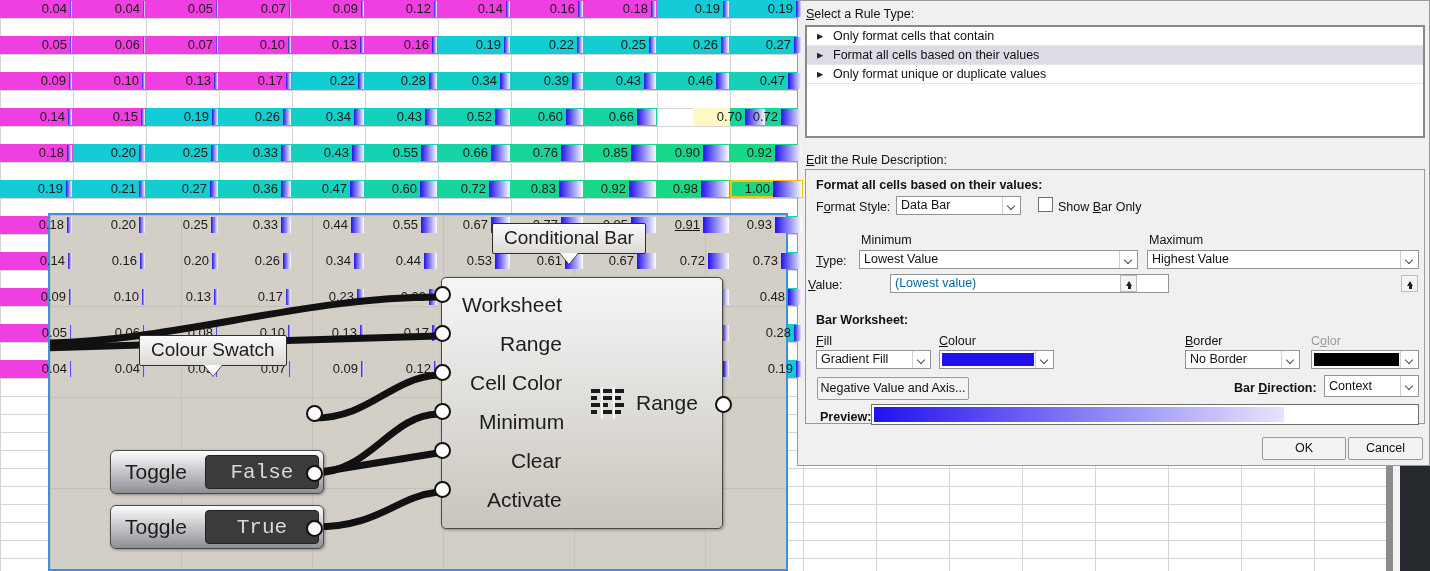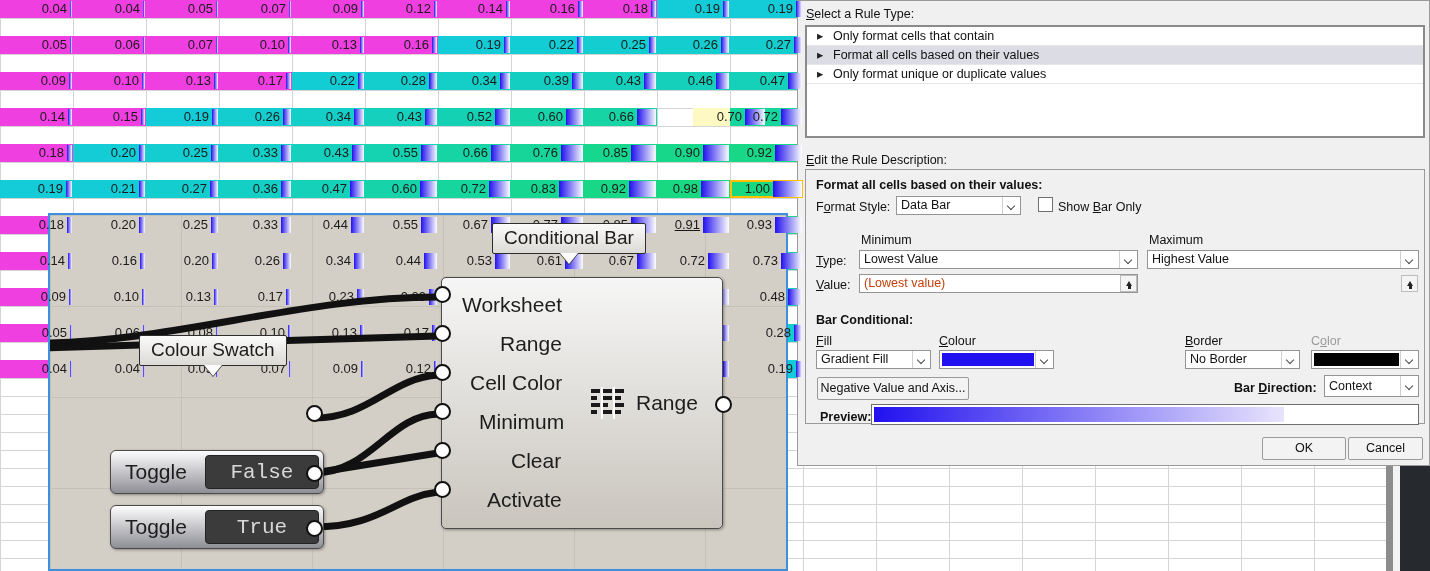--- a/index.html
+++ b/index.html
@@ -72,21 +72,21 @@
         border-bottom:1px solid #e6e6e6;color:#111;white-space:nowrap;}
   .rule.sel{background:#dcdce4;}
   .rule .ar{display:inline-block;width:16px;color:#222;}
 
   #editBox{position:absolute;left:7px;top:168px;width:620px;height:255px;
            background:#f0f0f0;border:1px solid #9a9a9a;box-sizing:border-box;}
 
   .fld{position:absolute;box-sizing:border-box;background:#fff;
        border:1px solid #949494;height:19px;font-size:12.5px;color:#111;
        line-height:17px;padding-left:4px;}
-  .fld.ph{color:#c2410c;background:#fff;}
+  .fld.ph{color:#0369a1;background:#fff;margin-left:31px;}
   .drop{position:absolute;box-sizing:border-box;background:#fff;
         border:1px solid #949494;height:19px;}
   .drop .txt{position:absolute;left:4px;top:0;line-height:17px;font-size:12.5px;color:#111;
        white-space:nowrap;}
   .drop .arw{position:absolute;right:0;top:0;width:17px;height:17px;
         background:#fff;border-left:1px solid #cfcfcf;}
   .chev{position:absolute;left:50%;top:50%;width:7px;height:4px;margin-left:-4px;margin-top:-3px;}
   .chev:before{content:"";position:absolute;left:0;top:0;width:5px;height:5px;
         border-left:1px solid #4a4a4a;border-bottom:1px solid #4a4a4a;
         transform:rotate(-45deg);}
@@ -820,30 +820,30 @@
           <span class="chev"></span>
         </div>
     </div>
     <div class="drop" style="left:53px;top:80px;width:279px;">
       <div class="txt">Lowest Value</div>
       <div class="arw">
           <span class="chev"></span>
         </div>
     </div>
 
-    <div class="sec-label" style="left:10px;top:108px;"><u>V</u>alue:</div>
+    <div class="sec-label" style="left:2px;top:108px;"><u>V</u>alue:</div>
     <div class="fld ph" style="left:53px;top:104px;width:279px;">(Lowest value)</div>
     <div class="spin" style="left:314px;top:105px;">
         <span class="stem"></span>
       </div>
     <div class="spin" style="left:595px;top:105px;">
         <span class="stem"></span>
       </div>
 
-    <div class="sec-label bold" style="left:10px;top:143px;">Bar Conditional:</div>
+    <div class="sec-label bold" style="left:10px;top:143px;">Bar Worksheet:</div>
 
     <div class="sec-label" style="left:10px;top:164px;"><u>F</u>ill</div>
     <div class="drop" style="left:10px;top:180px;width:115px;">
       <div class="txt">Gradient Fill</div>
       <div class="arw">
           <span class="chev"></span>
         </div>
     </div>
 
     <div class="sec-label" style="left:133px;top:164px;"><u>C</u>olour</div>

